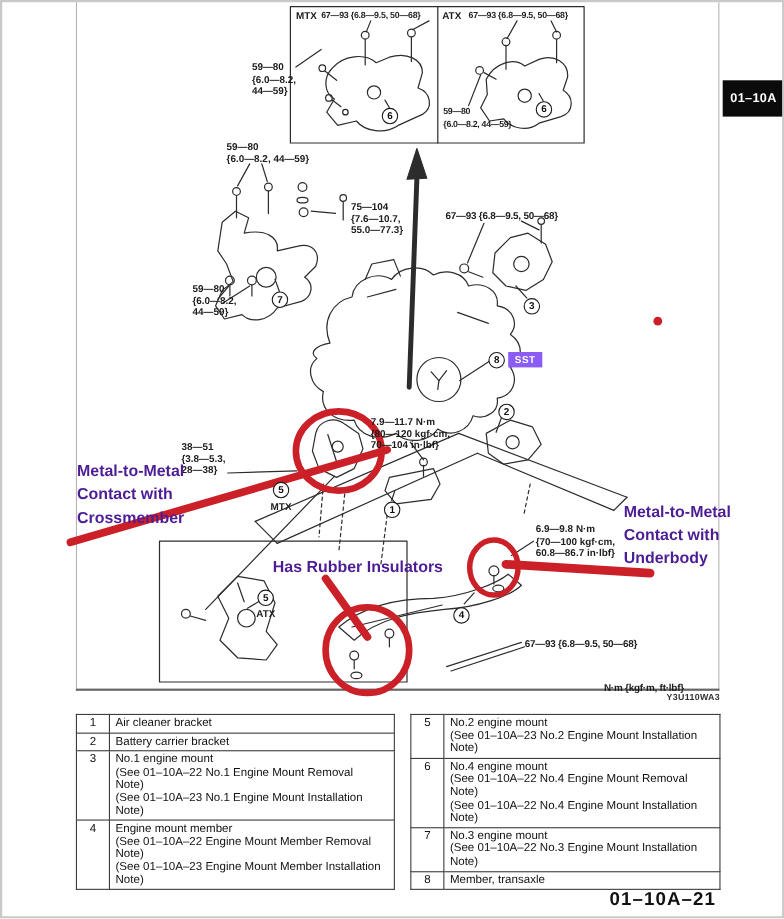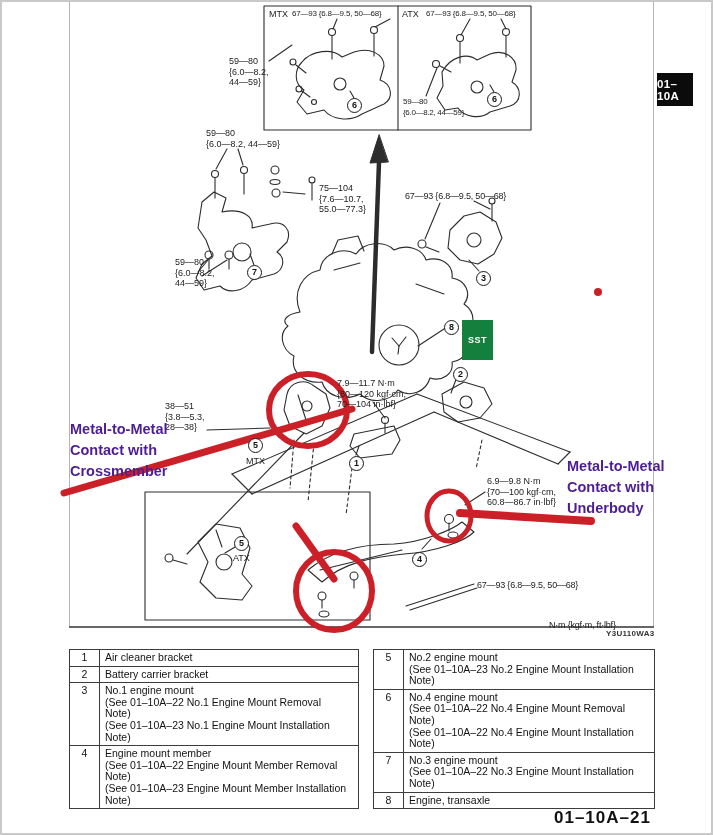--- a/index.html
+++ b/index.html
@@ -3,33 +3,33 @@
 <meta charset="utf-8">
 <style>
   *{margin:0;padding:0;box-sizing:border-box}
   html,body{background:#ffffff}
   .page{
     position:relative;width:713px;height:835px;background:#fff;overflow:hidden;
     border:2px solid #c9c9c9;
     font-family:"Liberation Sans","DejaVu Sans",sans-serif;color:#111;
   }
   svg.art{position:absolute;left:0;top:0;z-index:1}
-  .lbl{position:absolute;z-index:3;font-size:9px;font-weight:400;line-height:10.5px;
+  .lbl{position:absolute;z-index:3;font-size:9px;font-weight:700;line-height:10.5px;
        color:#1c1c1c;white-space:pre-line;letter-spacing:0}
   .lbl.sm{font-size:8px;letter-spacing:-0.3px}
   .lbl.one{white-space:nowrap;letter-spacing:-0.2px}
   .code{position:absolute;z-index:3;font-size:8px;font-weight:700;color:#333;letter-spacing:.3px}
   .cnum{position:absolute;z-index:4;width:15px;height:15px;border:1.4px solid #1a1a1a;border-radius:50%;
         background:#fff;font-size:9px;font-weight:700;text-align:center;line-height:12px;color:#111}
-  .sst{position:absolute;z-index:4;background:#15803d;color:#fff;font-size:9px;font-weight:700;
-       padding:15px 6px;letter-spacing:.5px}
+  .sst{position:absolute;z-index:4;background:#8b5cf6;color:#fff;font-size:9px;font-weight:700;
+       padding:2px 6px;letter-spacing:.5px}
   .redtext{position:absolute;z-index:5;color:#4c1d95;font-weight:700;font-size:14.5px;
            line-height:21px;white-space:pre-line}
   .redtext.single{white-space:nowrap}
-  .tab{position:absolute;z-index:6;left:655px;top:71px;width:36px;height:33px;background:#0b0b0b;
+  .tab{position:absolute;z-index:6;left:655px;top:71px;width:56px;height:33px;background:#0b0b0b;
        color:#fff;display:flex;align-items:center;justify-content:center;
        font-size:11.5px;font-weight:700;letter-spacing:.3px}
   .frame{position:absolute;z-index:0;background:#b5b5b5}
   .ptable{position:absolute;z-index:3;border-collapse:collapse;font-size:10.5px;line-height:11.6px;color:#111;
           background:#fff}
   .ptable td{border:1px solid #3c3c3c;vertical-align:top;padding:2px 5px;white-space:pre-line}
   .ptable td.num{width:30px;min-width:30px;text-align:center;padding:2px 1px}
   .pageno{position:absolute;z-index:6;left:552px;top:806px;font-size:17px;font-weight:700;letter-spacing:1px}
 </style>
 </head>
@@ -248,20 +248,21 @@
   <div class="cnum" style="left:246px;top:436px">5</div>
   <div class="cnum" style="left:410px;top:550px">4</div>
   <div class="cnum" style="left:232px;top:534px">5</div>
   <div class="lbl" style="left:244px;top:454px">MTX</div>
   <div class="lbl" style="left:231px;top:551px">ATX</div>
   <div class="sst" style="left:460px;top:318px">SST</div>
 
   <div class="redtext" style="left:68px;top:417px;width:170px">Metal-to-Metal
 Contact with
 Crossmember</div>
+  <div class="redtext single" style="left:246px;top:504px">Has Rubber Insulators</div>
   <div class="redtext" style="left:565px;top:454px;width:145px">Metal-to-Metal
 Contact with
 Underbody</div>
 
   <table class="ptable" style="left:67px;top:647px;width:290px">
     <tbody>
         <tr>
           <td class="num">1</td>
           <td>Air cleaner bracket</td>
         </tr>
@@ -305,20 +306,20 @@
 Note)</td>
         </tr>
     <tr>
           <td class="num">7</td>
           <td>No.3 engine mount
 (See 01–10A–22 No.3 Engine Mount Installation
 Note)</td>
         </tr>
     <tr>
           <td class="num">8</td>
-          <td>Engine, transaxle</td>
+          <td>Member, transaxle</td>
         </tr>
   </tbody>
     </table>
 
   <div class="pageno">01–10A–21</div>
 
 </div>
 
 </body></html>

